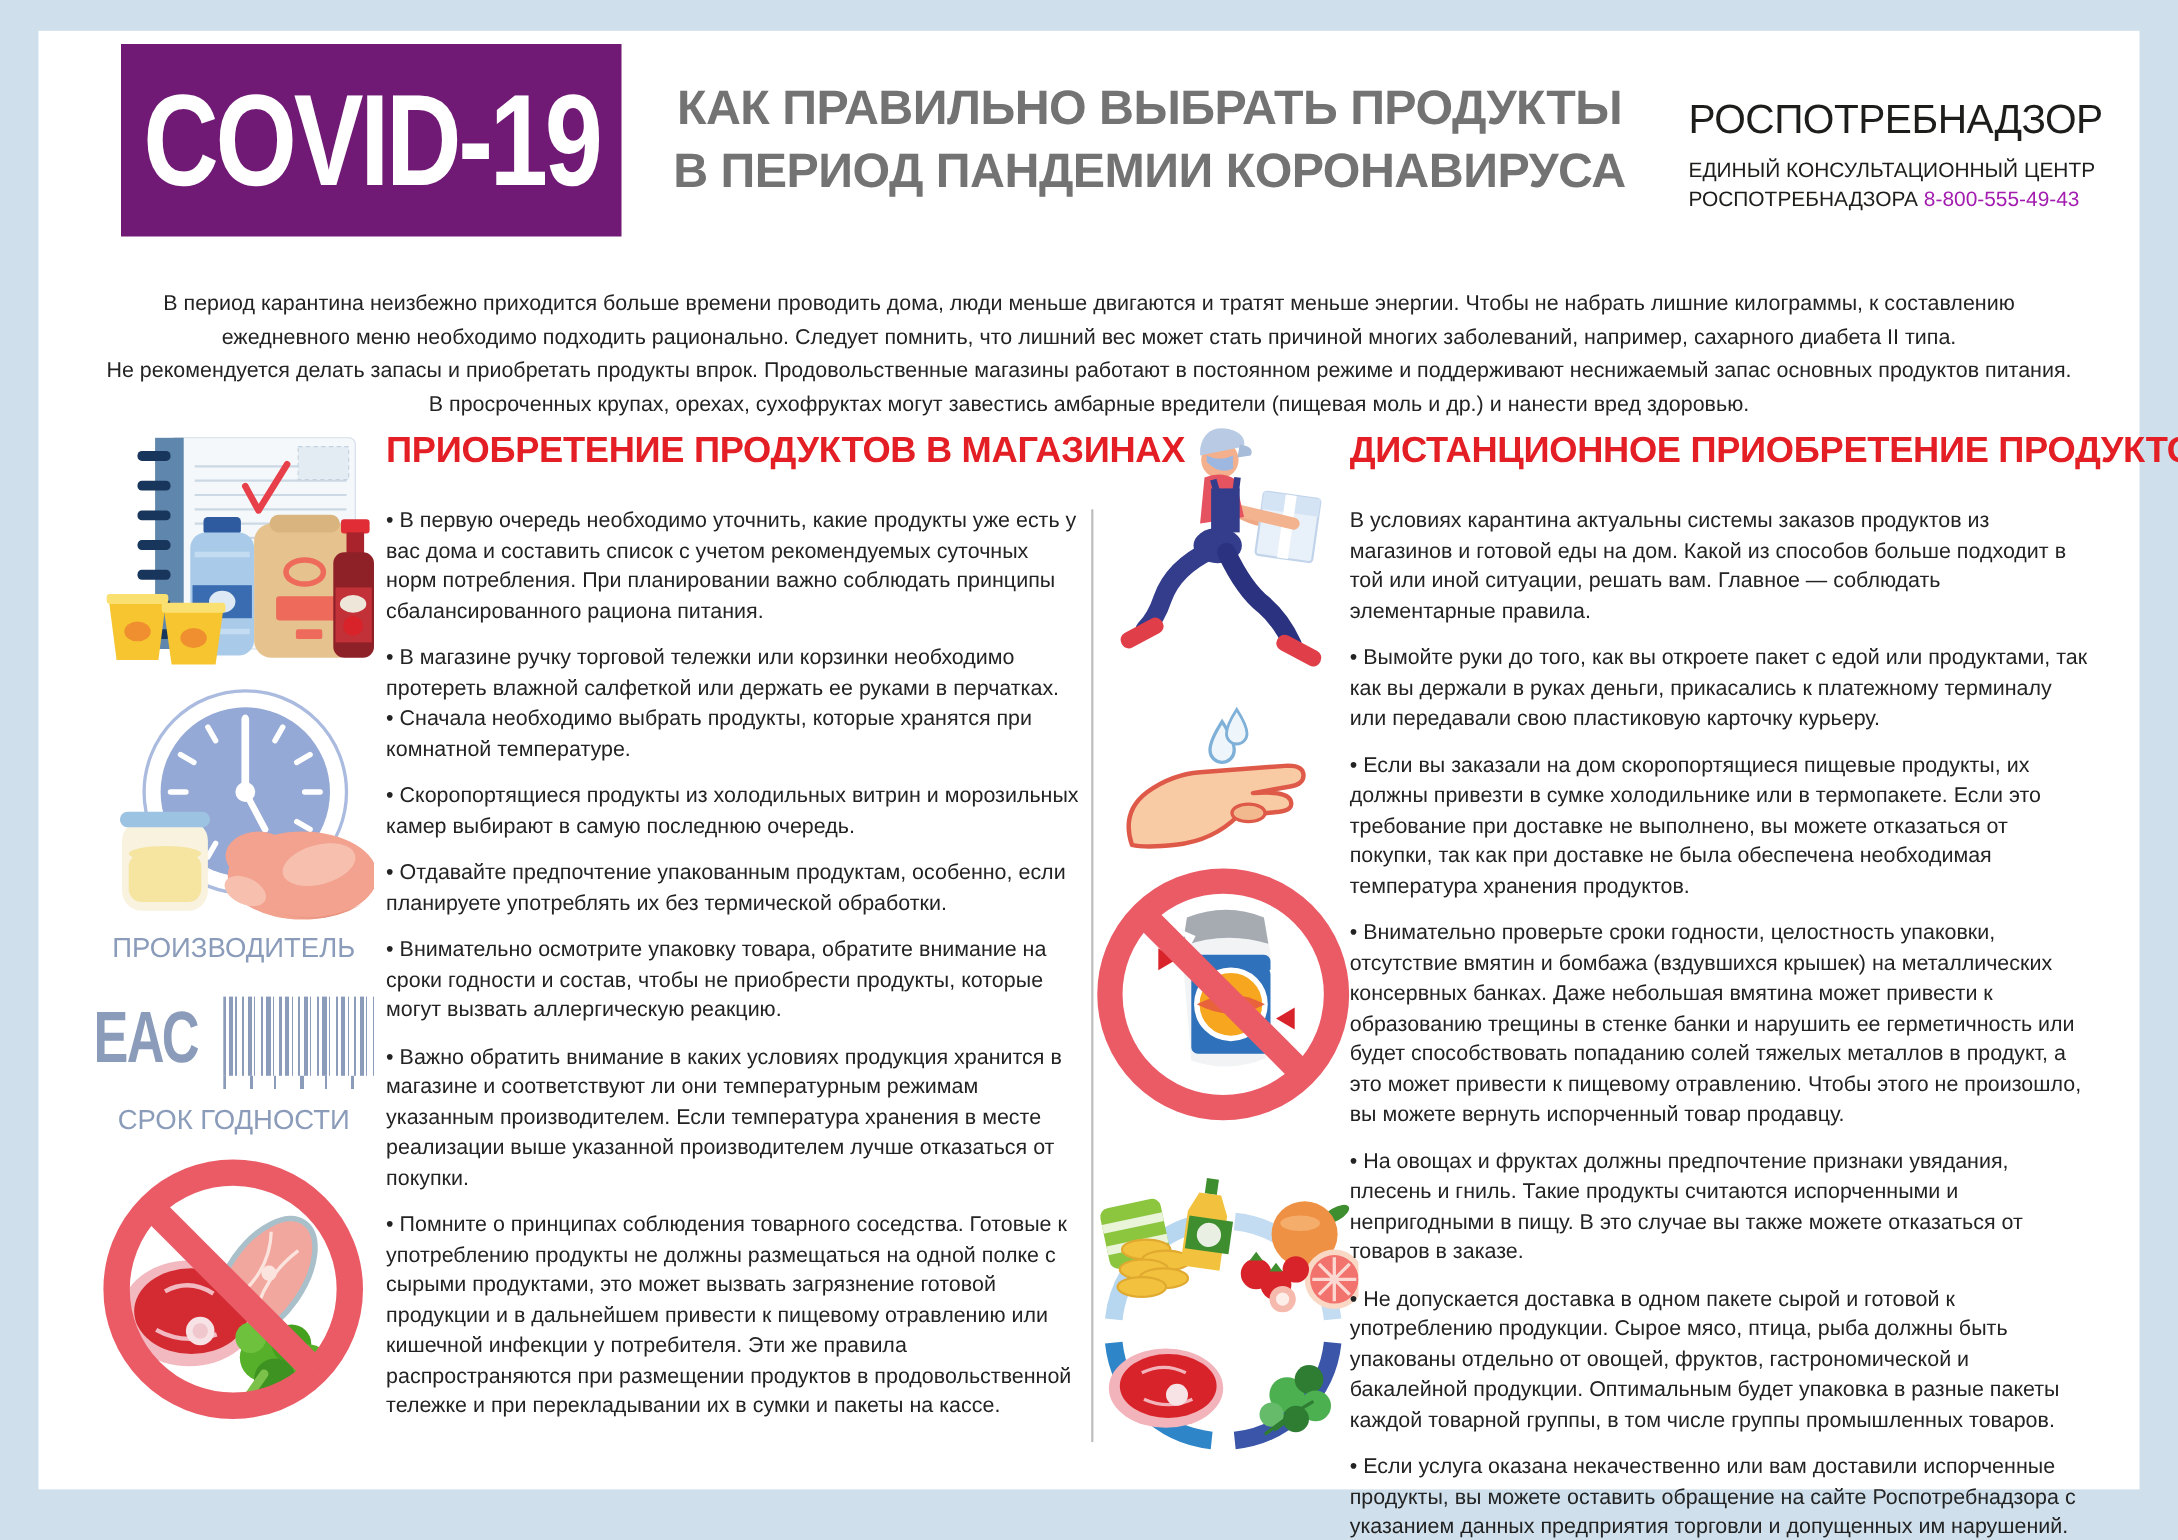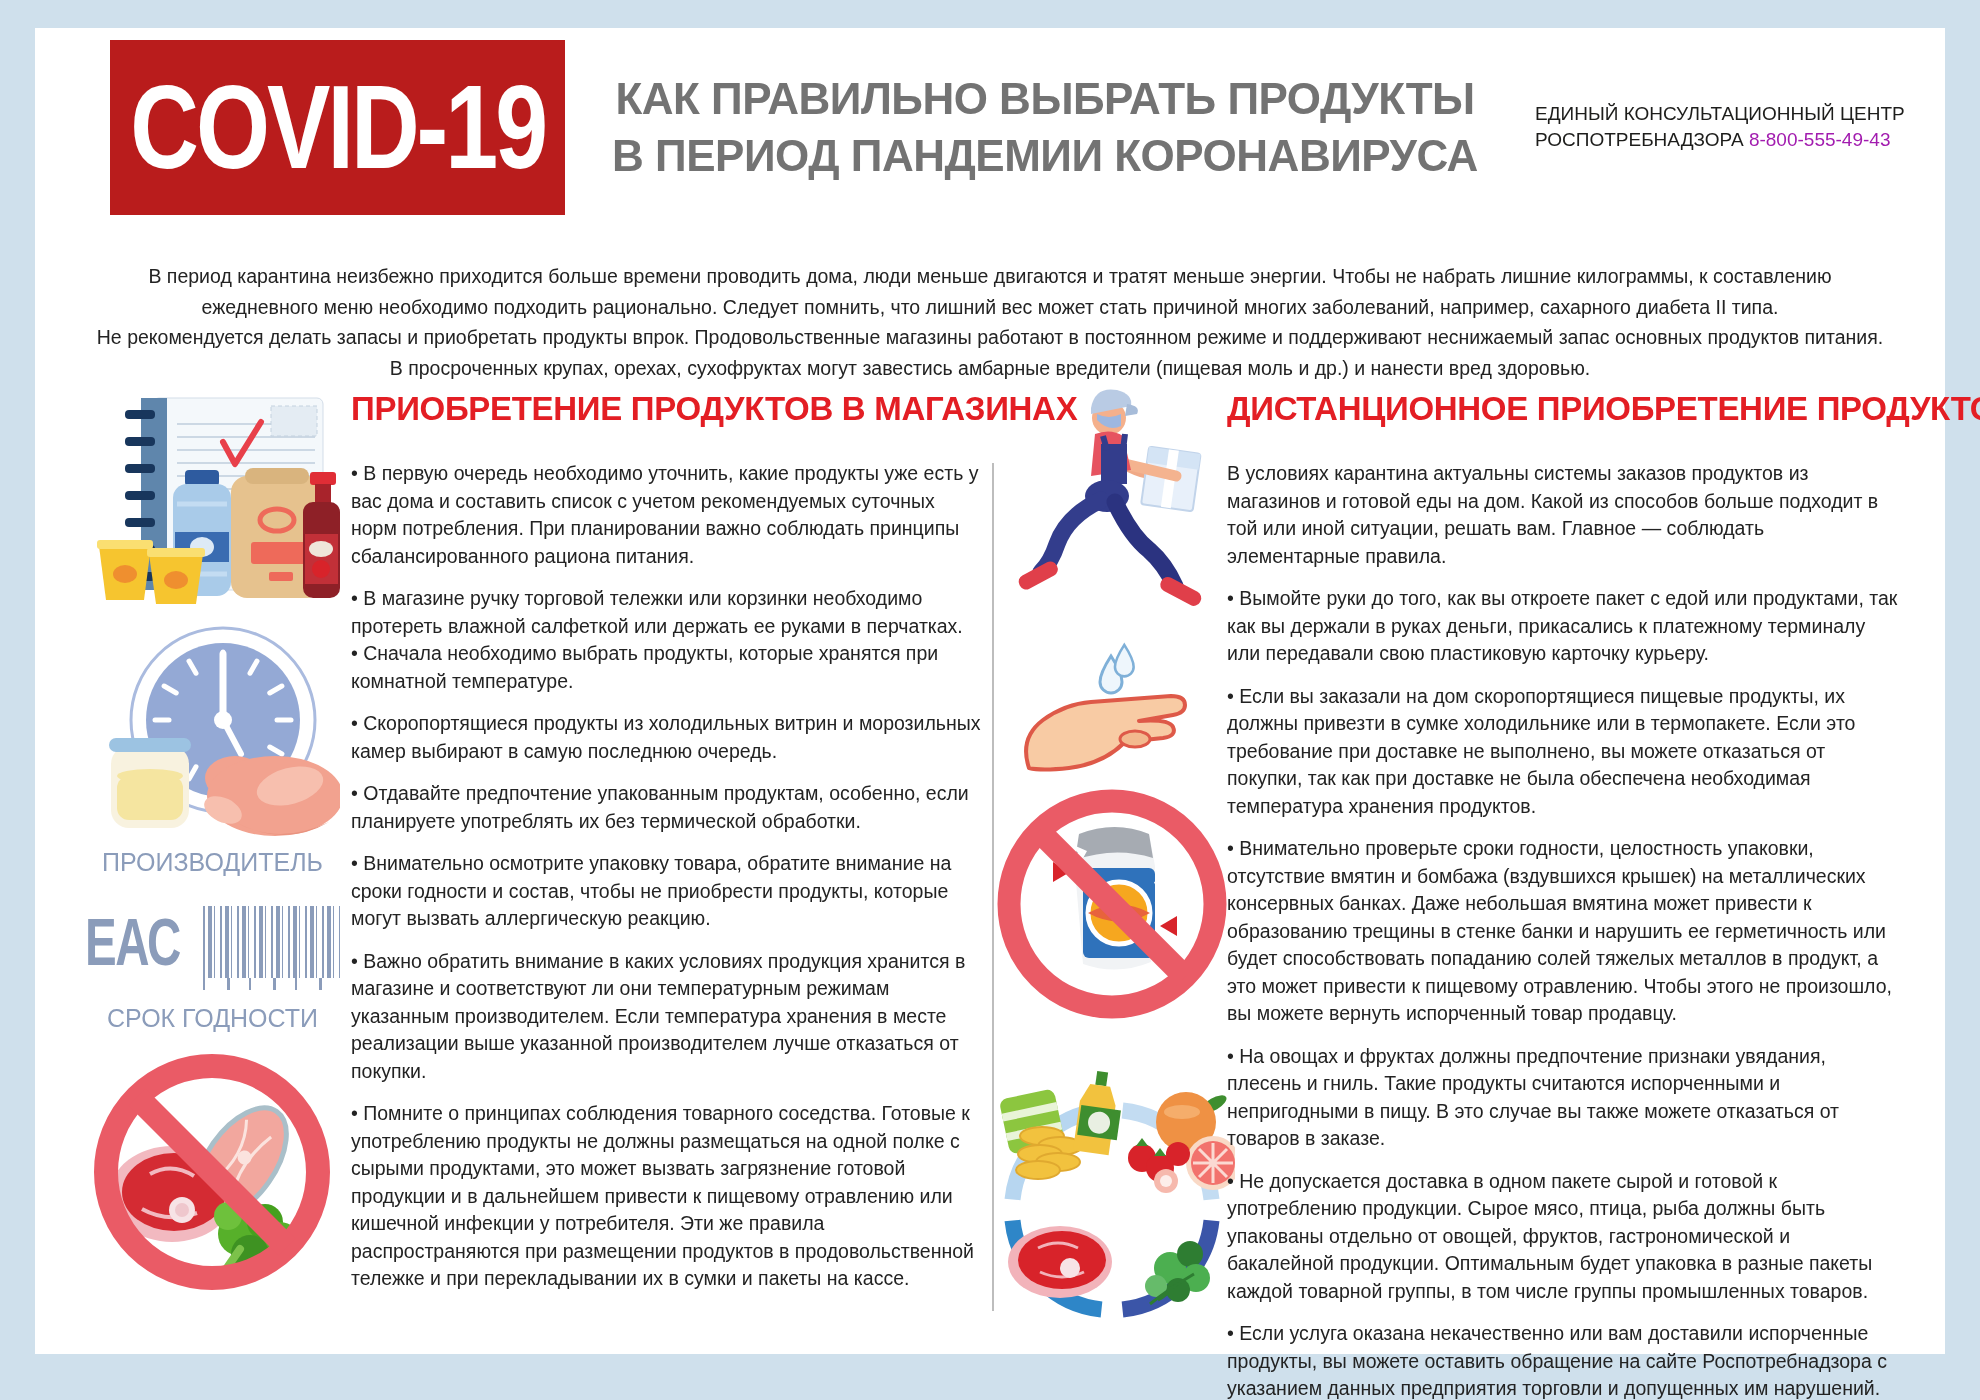--- a/index.html
+++ b/index.html
@@ -6,21 +6,21 @@
   body{
     width:1980px;height:1400px;position:relative;overflow:hidden;
     background:#cfe0ec;
     font-family:"Liberation Sans","DejaVu Sans",sans-serif;
     color:#232323;
   }
   .poster{position:absolute;left:35px;top:28px;width:1910px;height:1326px;background:#ffffff;}
   .abs{position:absolute;}
 
   
-  .covid-badge{left:75px;top:12px;width:455px;height:175px;background:#b91c1c;
+  .covid-badge{left:75px;top:12px;width:455px;height:175px;background:#701a75;
     display:flex;align-items:center;justify-content:center;}
   .covid-badge span{color:#fff;font-weight:800;font-size:97px;letter-spacing:-3px;
     display:inline-block;transform:scale(0.98,1.22);}
   .main-title{left:555px;top:42px;width:910px;text-align:center;color:#737373;
     font-weight:700;font-size:44px;line-height:57px;letter-spacing:-0.5px;white-space:nowrap;}
   .agency{left:1500px;top:60px;width:390px;color:#1d1d1b;}
   .agency-name{font-size:37px;font-weight:500;letter-spacing:-0.5px;}
   .agency-sub{margin-top:13px;font-size:19px;line-height:26px;font-weight:500;}
   .phone{color:#a21caf;}
 
@@ -69,20 +69,21 @@
 <div class="poster">
 
   <div class="abs covid-badge">
     <span>COVID-19</span>
   </div>
   <div class="abs main-title">
     <div>КАК ПРАВИЛЬНО ВЫБРАТЬ ПРОДУКТЫ</div>
     <div>В ПЕРИОД ПАНДЕМИИ КОРОНАВИРУСА</div>
   </div>
   <div class="abs agency">
+    <div class="agency-name">РОСПОТРЕБНАДЗОР</div>
     <div class="agency-sub">
       <span>ЕДИНЫЙ КОНСУЛЬТАЦИОННЫЙ ЦЕНТР</span><br>
       <span>РОСПОТРЕБНАДЗОРА</span>
       <span class="phone">8-800-555-49-43</span>
     </div>
   </div>
 
   <div class="abs intro">
     <div>В период карантина неизбежно приходится больше времени проводить дома, люди меньше двигаются и тратят меньше энергии. Чтобы не набрать лишние килограммы, к составлению</div>
     <div>ежедневного меню необходимо подходить рационально. Следует помнить, что лишний вес может стать причиной многих заболеваний, например, сахарного диабета II типа.</div>

